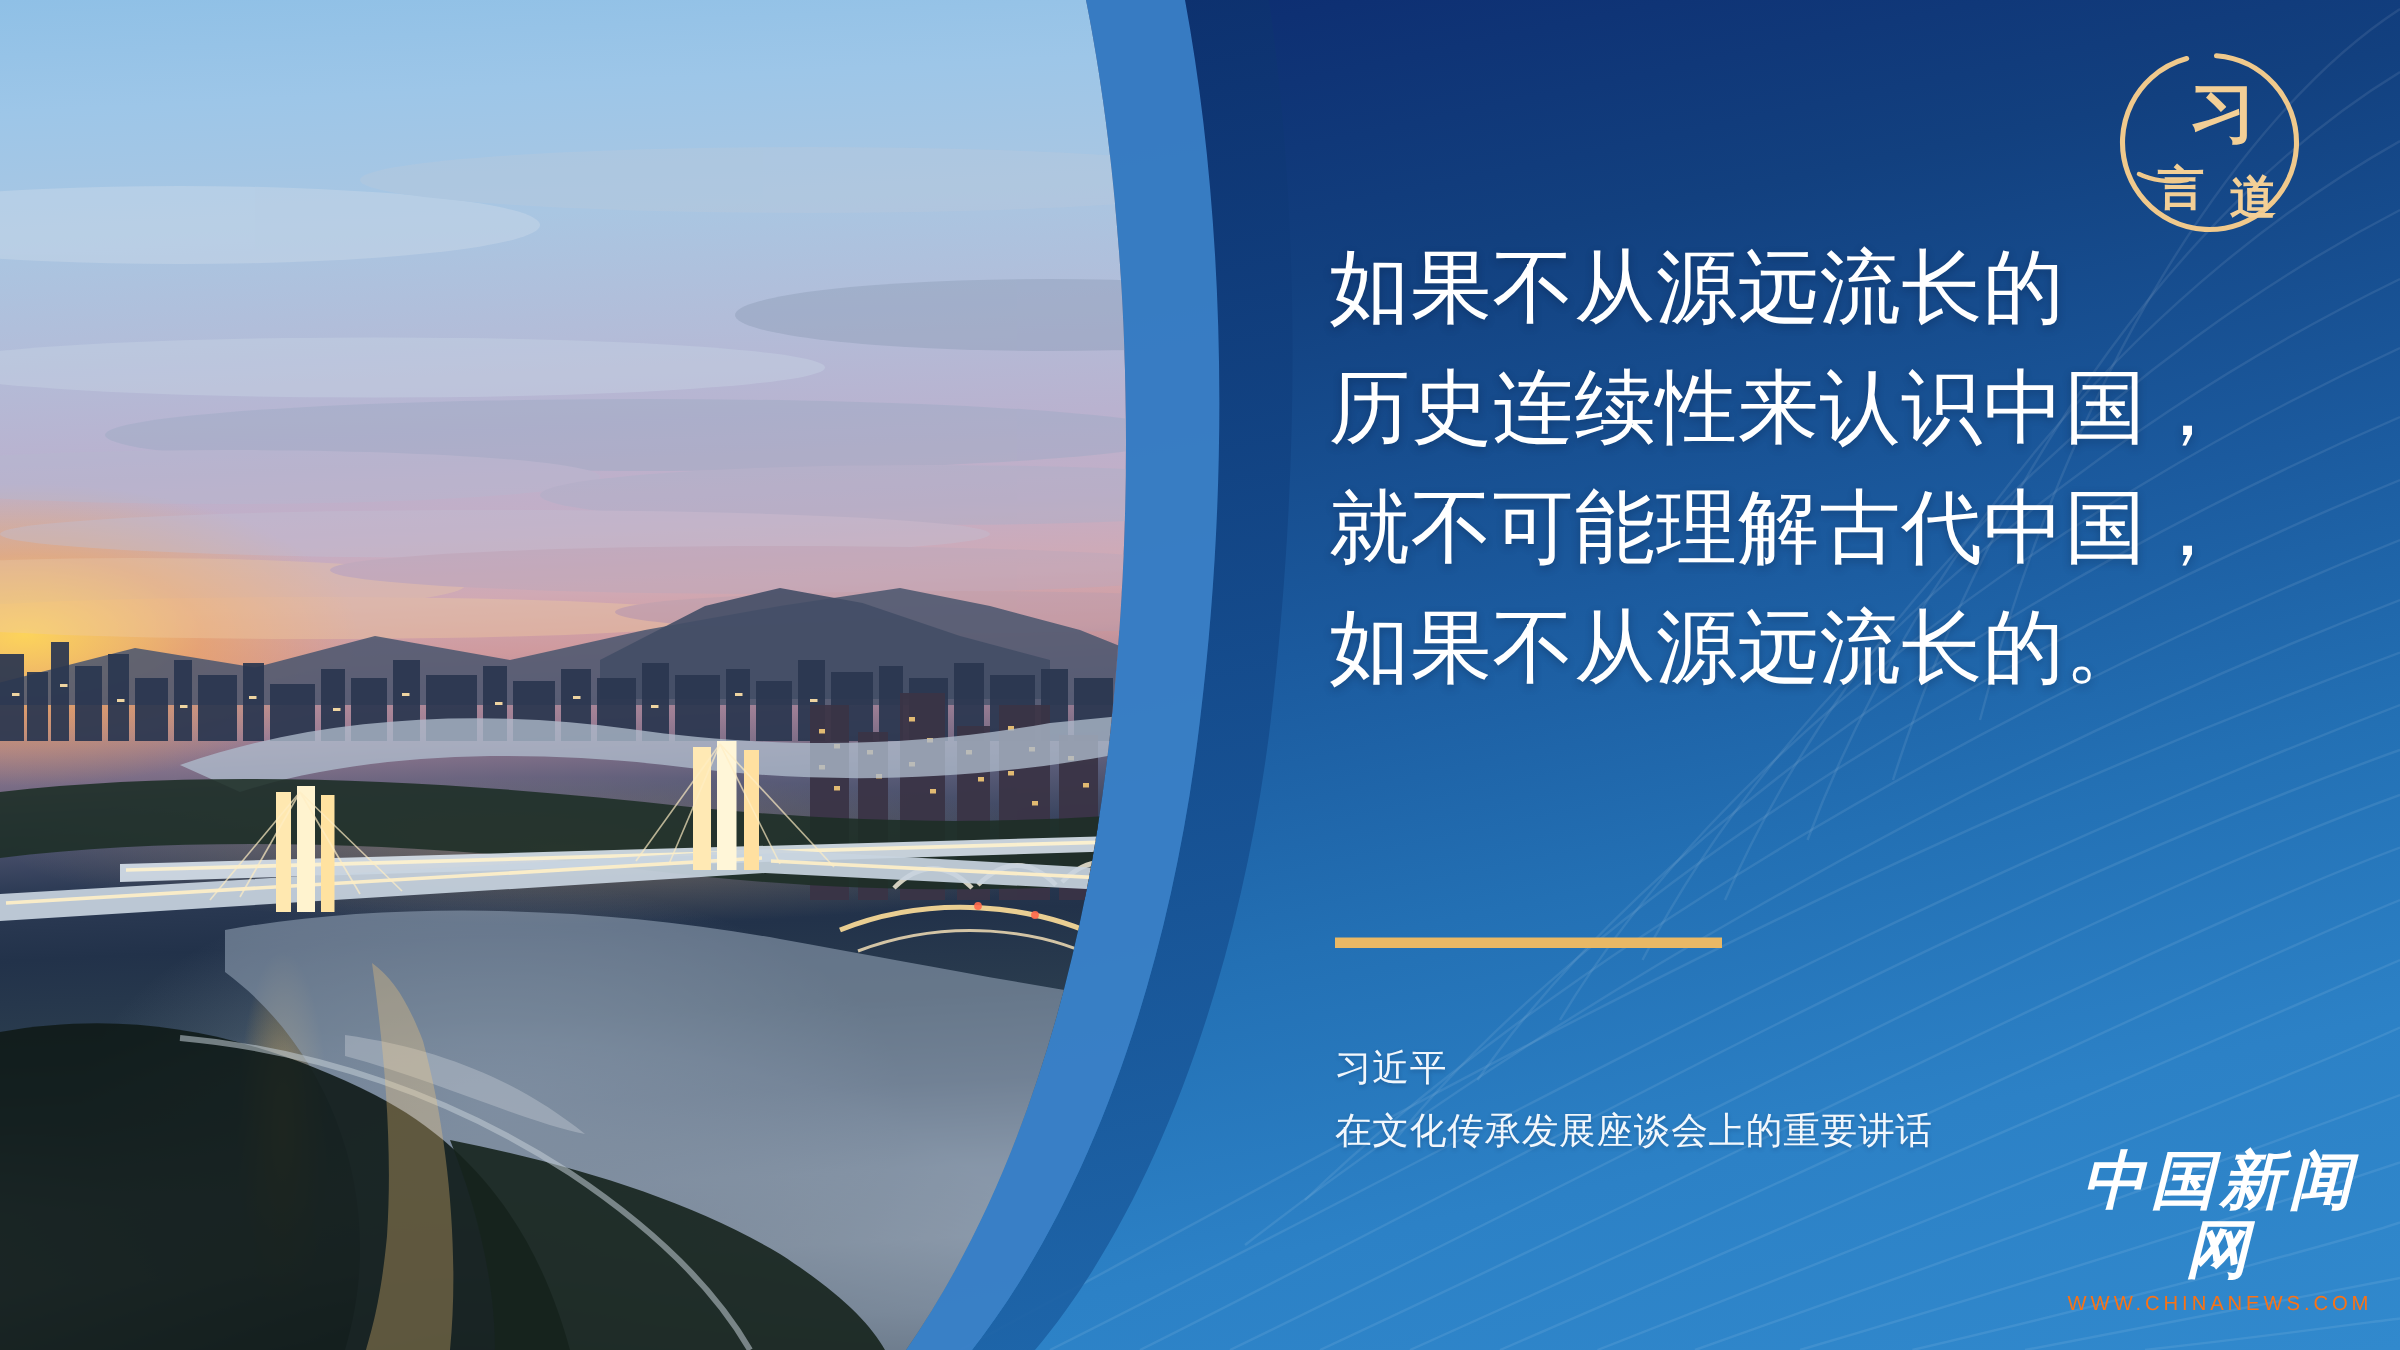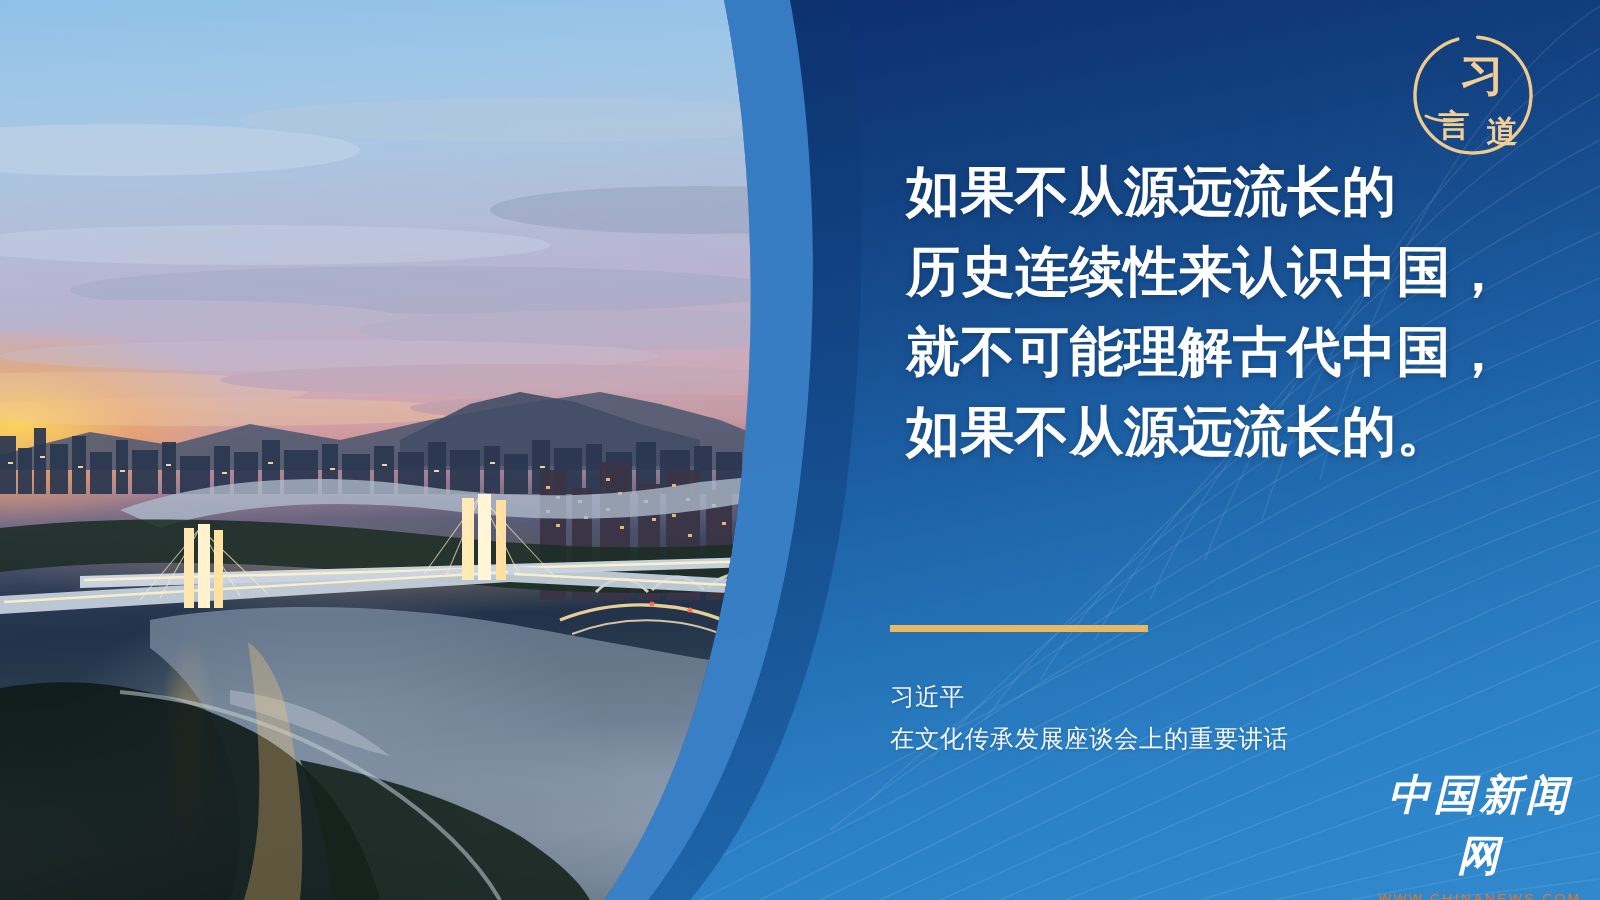--- a/index.html
+++ b/index.html
@@ -102,39 +102,38 @@
   }
 
   
   .quote {
     position: absolute; left: 886px; top: 152px;
     width: 660px;
   }
   .quote-line {
     color: #ffffff;
     font-family: "Liberation Serif", "DejaVu Serif", serif;
-    font-weight: 700;
+    font-weight: 400;
     font-size: 54px;
     line-height: 80px;
     letter-spacing: 0.5px;
     white-space: nowrap;
     text-shadow: 0 2px 6px rgba(4,22,54,.30);
-    margin-left: 20px;
   }
 
   
   .divider {
     position: absolute; left: 890px; top: 625px;
     width: 258px; height: 7px;
     background: #e9b865;
   }
 
   
   .attrib {
-    position: absolute; left: 890px; top: 676px;
+    position: absolute; left: 890px; top: 692px;
   }
   .attrib-line {
     color: #f2f7fc;
     font-size: 24.5px;
     line-height: 42px;
     font-weight: 400;
     letter-spacing: .4px;
     white-space: nowrap;
     text-shadow: 0 1px 3px rgba(5,30,70,.25);
   }
@@ -143,21 +142,21 @@
   .cn-logo {
     position: absolute; left: 1374px; top: 765px;
     width: 212px;
     text-align: center;
   }
   .cn-logo-cn {
     color: #ffffff;
     font-family: "Liberation Serif", "DejaVu Serif", serif;
     font-weight: 700;
     font-size: 42px;
-    line-height: 61px;
+    line-height: 46px;
     letter-spacing: 4px;
     font-style: italic;
   }
   .cn-logo-url {
     color: #f97316;
     font-size: 13.5px;
     letter-spacing: 2.6px;
     margin-top: 4px;
     font-weight: 400;
   }

